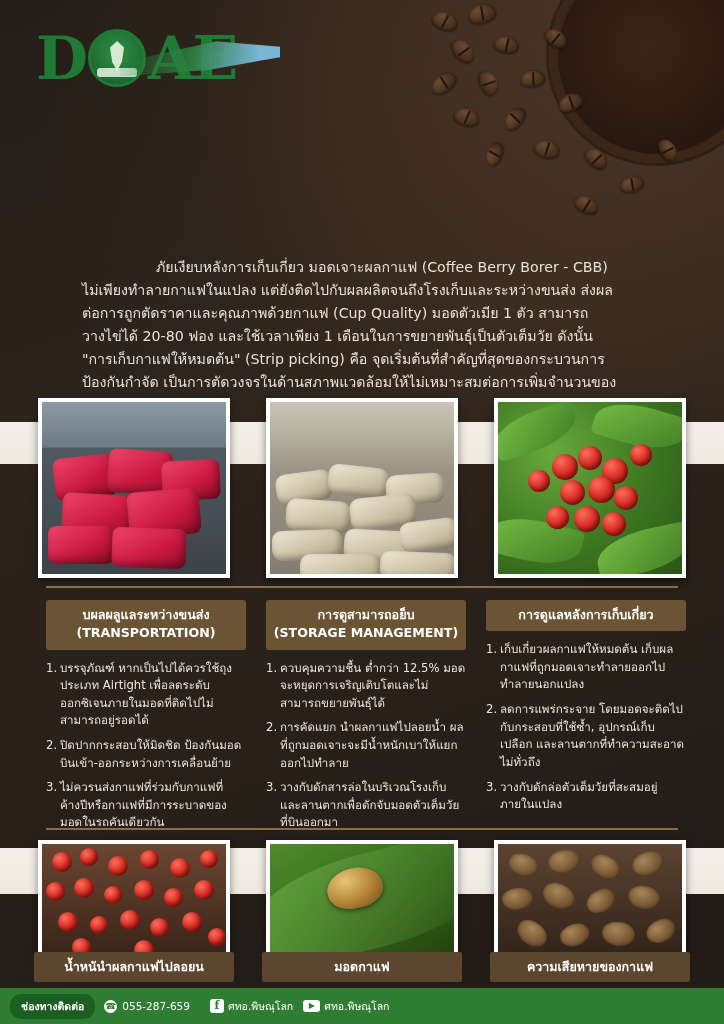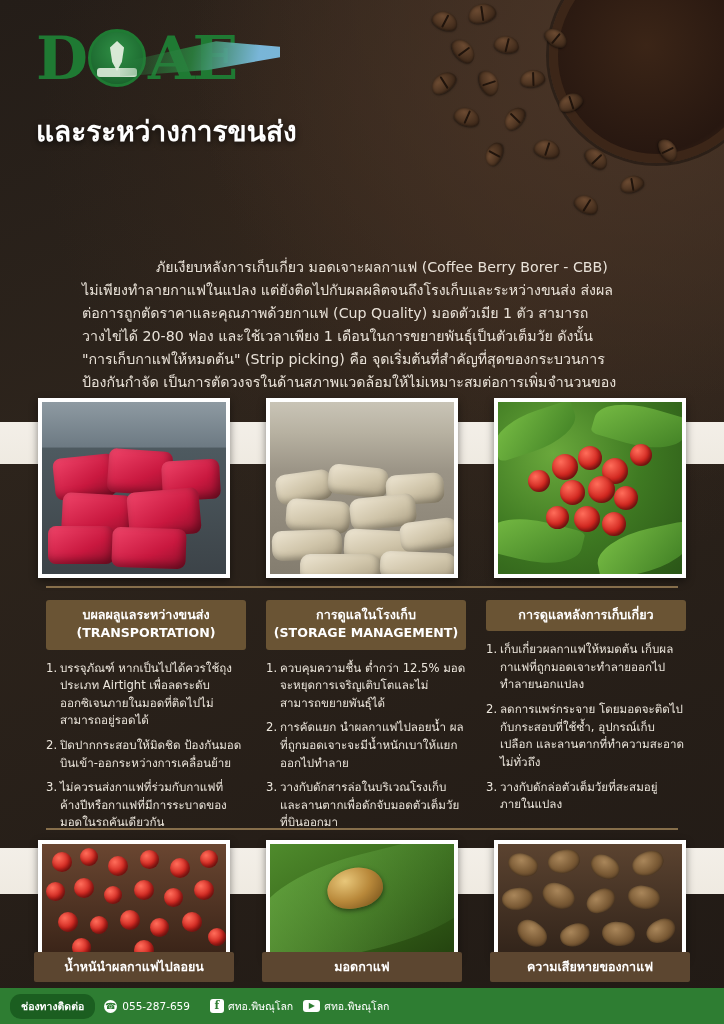--- a/index.html
+++ b/index.html
@@ -289,21 +289,20 @@
   </div>
 
   <div class="logo-row">
     <span class="logo-text">D</span>
     <span class="logo-seal"></span>
     <span class="logo-text">AE</span>
   </div>
   <div class="logo-swoosh"></div>
 
   <div class="headline">
-    <div>และระหว่างการขนส่ง</div>
   </div>
 
   <div class="intro">
     <p class="first-line">ภัยเงียบหลังการเก็บเกี่ยว มอดเจาะผลกาแฟ (Coffee Berry Borer - CBB) ไม่เพียงทำลายกาแฟในแปลง  แต่ยังติดไปกับผลผลิตจนถึงโรงเก็บและระหว่างขนส่ง ส่งผลต่อการถูกตัดราคาและคุณภาพด้วยกาแฟ (Cup Quality) มอดตัวเมีย 1 ตัว สามารถวางไข่ได้ 20-80 ฟอง และใช้เวลาเพียง 1 เดือนในการขยายพันธุ์เป็นตัวเต็มวัย ดังนั้น "การเก็บกาแฟให้หมดต้น" (Strip picking) คือ จุดเริ่มต้นที่สำคัญที่สุดของกระบวนการป้องกันกำจัด เป็นการตัดวงจรในด้านสภาพแวดล้อมให้ไม่เหมาะสมต่อการเพิ่มจำนวนของแมลง</p>
   </div>
 
   <div class="band" id="band1"></div>
 
   <div class="photo p-top" id="photo-truck">
     <div class="art art-truck">
@@ -370,21 +369,21 @@
       </div>
       <div class="li">
         <span class="num">3.</span>
         <span class="txt">ไม่ควรนส่งกาแฟที่ร่วมกับกาแฟที่ค้างปีหรือกาแฟที่มีการระบาดของมอดในรถคันเดียวกัน</span>
       </div>
     </div>
   </div>
 
   <div class="col" id="col2">
     <div class="col-head">
-      <div>การดูแลในโรงเก็บ</div>
+      <div>การดูสามารถอย็บ</div>
       <div>(STORAGE MANAGEMENT)</div>
     </div>
     <div class="col-list">
       <div class="li">
         <span class="num">1.</span>
         <span class="txt">ควบคุมความชื้น ต่ำกว่า 12.5% มอดจะหยุดการเจริญเติบโตและไม่สามารถขยายพันธุ์ได้</span>
       </div>
       <div class="li">
         <span class="num">2.</span>
         <span class="txt">การคัดแยก นำผลกาแฟไปลอยน้ำ ผลที่ถูกมอดเจาะจะมีน้ำหนักเบาให้แยกออกไปทำลาย</span>

